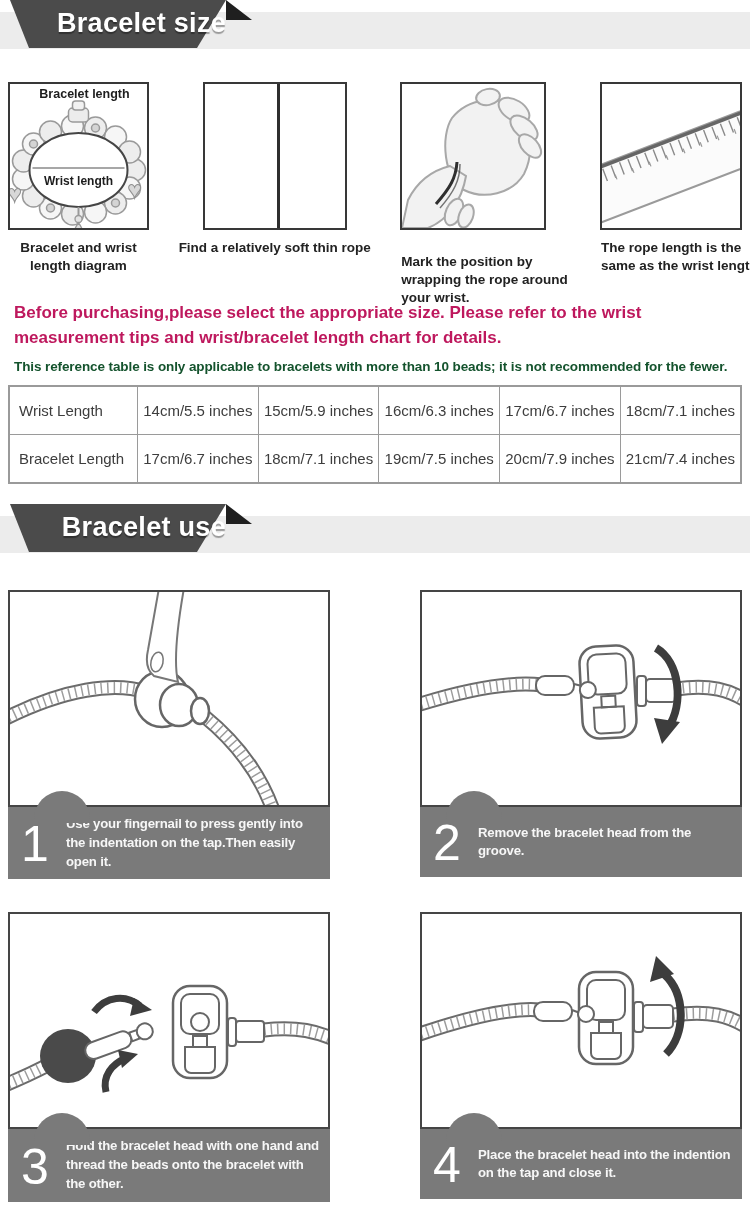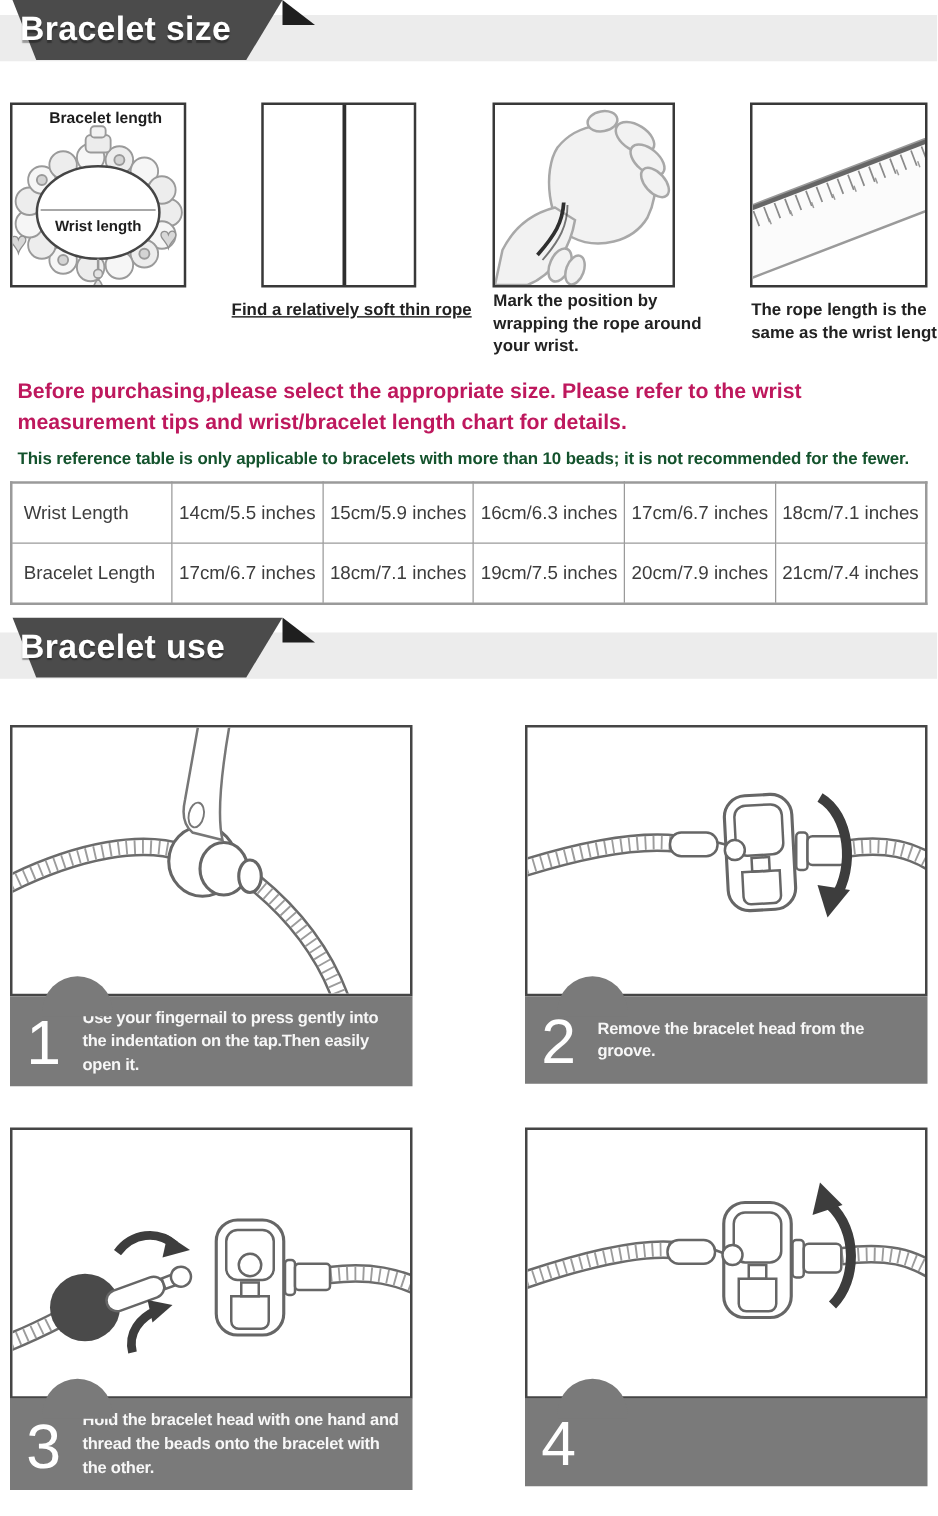--- a/index.html
+++ b/index.html
@@ -6,38 +6,37 @@
   .page {
     position:relative; width:750px; height:1213px; overflow:hidden;
     background:#fff; font-family:"Liberation Sans", sans-serif;
   }
 
   
   .banner { position:relative; height:50px; }
   .banner-strip { position:absolute; left:0; right:0; top:12px; height:37px; background:#ececec; }
   .banner-ribbon { position:absolute; left:0; top:0; }
   .banner-label {
-    position:absolute; left:0; top:8px; width:226px; text-align:left;
+    position:absolute; left:0; top:8px; width:226px; text-align:right;
     font-size:27px; font-weight:700; color:#fff; letter-spacing:0.3px;
     text-shadow:0 2px 1px rgba(0,0,0,0.35);
-    padding-left:16px;
   }
 
   
   .measure-row {
     margin-top:32px; padding:0 8px; height:211px;
     display:flex; justify-content:space-between; align-items:flex-start;
   }
   .mstep { margin:0; }
-  .w1 { width:141px; } .w2 { width:124px;text-decoration:underline; } .w3 { width:146px; } .w4 { width:142px; }
+  .w1 { width:141px; } .w2 { width:144px; } .w3 { width:146px; } .w4 { width:142px; }
   .mpic { position:relative; height:144px; border:2px solid #383838; background:#fff; overflow:hidden; }
   .mcap { font-size:13.5px; font-weight:700; color:#222; line-height:1.32; }
   .cap1 { width:140px; margin:9px auto 0; text-align:center; }
   .cap2 { width:230px; margin:9px 0 0 -43px; text-align:center; }
-  .cap3 { width:178px; margin:2px 0 0 1px; text-align:left; }
+  .cap3 { width:178px; margin:23px 0 0 1px; text-align:left; }
   .cap4 { width:178px; margin:9px 0 0 1px; text-align:left; }
   .ov { position:absolute; left:0; right:0; text-align:center; font-weight:700; color:#1d1d1d; }
   .ov-top { top:3px; font-size:12.5px; padding-left:12px; }
   .ov-mid { top:90px; font-size:12px; }
   .rope-line { position:absolute; left:52%; top:0; bottom:0; width:3px; background:#2e2e2e; }
 
   
   .intro {
     margin:8px 14px 0; font-size:17px; font-weight:700; color:#be185d; line-height:1.45;
   }
@@ -49,21 +48,21 @@
   .size-table {
     margin:11px 8px 0; width:734px; border-collapse:collapse; table-layout:fixed;
     border:2px solid #9a9a9a;
   }
   .size-table td {
     border:1.5px solid #9a9a9a; height:47px; font-size:15px; color:#3d3d3d;
     text-align:center; padding:0 2px;
   }
   .size-table td.t-label { width:116px; text-align:left; padding-left:9px; }
 
-  .banner2 { margin-top:10px; }
+  .banner2 { margin-top:20px; }
 
   
   .steps {
     margin-top:36px; padding:0 8px; display:grid;
     grid-template-columns:322px 322px; justify-content:space-between; row-gap:33px;
   }
   .upic { position:relative; height:213px; border:2px solid #454545; background:#fff; overflow:hidden; }
   .ubar { position:relative; background:#7a7a7a; min-height:70px; display:flex; align-items:center; }
   .ubar::before {
     content:""; position:absolute; top:-16px; left:26px; width:56px; height:32px;
@@ -124,20 +123,21 @@
           <rect x="62" y="17" width="12" height="9" rx="3" fill="#f2f2f2" stroke="#9a9a9a" stroke-width="1.5"></rect>
           <ellipse cx="68" cy="86" rx="49" ry="37" fill="#ffffff" stroke="#454545" stroke-width="2"></ellipse>
           <line x1="22" y1="84" x2="114" y2="84" stroke="#8a8a8a" stroke-width="1.3"></line>
           <line x1="68" y1="123" x2="68" y2="132" stroke="#999999" stroke-width="2"></line>
           <circle cx="68" cy="135" r="3.5" fill="#e3e3e3" stroke="#999999" stroke-width="1.3"></circle>
           <path d="M68 139 c5 6 5 10 0 15 c-5 -5 -5 -9 0 -15 z" fill="#e0e0e0" stroke="#999999" stroke-width="1.3"></path>
         </svg>
         <div class="ov ov-top">Bracelet length</div>
         <div class="ov ov-mid">Wrist length</div>
       </div>
+      <figcaption class="mcap cap1">Bracelet and wrist length diagram</figcaption>
     </figure>
 
     <figure class="mstep w2">
       <div class="mpic">
         <div class="rope-line"></div>
       </div>
       <figcaption class="mcap cap2">Find a relatively soft thin rope</figcaption>
     </figure>
 
     <figure class="mstep w3">
@@ -317,17 +317,18 @@
             <path d="M-15 15 h30 v20 a6 6 0 0 1 -6 6 h-18 a6 6 0 0 1 -6 -6 z" fill="none" stroke="#666666" stroke-width="2"></path>
           </g>
           <rect x="212" y="88" width="9" height="30" rx="3" fill="#ffffff" stroke="#666666" stroke-width="2"></rect>
           <rect x="221" y="91" width="30" height="23" rx="4" fill="#ffffff" stroke="#666666" stroke-width="2"></rect>
           <path d="M244 140 C 264 120, 264 80, 242 60" fill="none" stroke="#3d3d3d" stroke-width="8"></path>
           <polygon points="228,68 252,60 234,42" fill="#3d3d3d"></polygon>
         </svg>
       </div>
       <div class="ubar">
         <span class="unum">4</span>
+        <span class="utxt">Place the bracelet head into the indention on the tap and close it.</span>
       </div>
     </div>
 
   </div>
 </div>
 
 </body></html>

